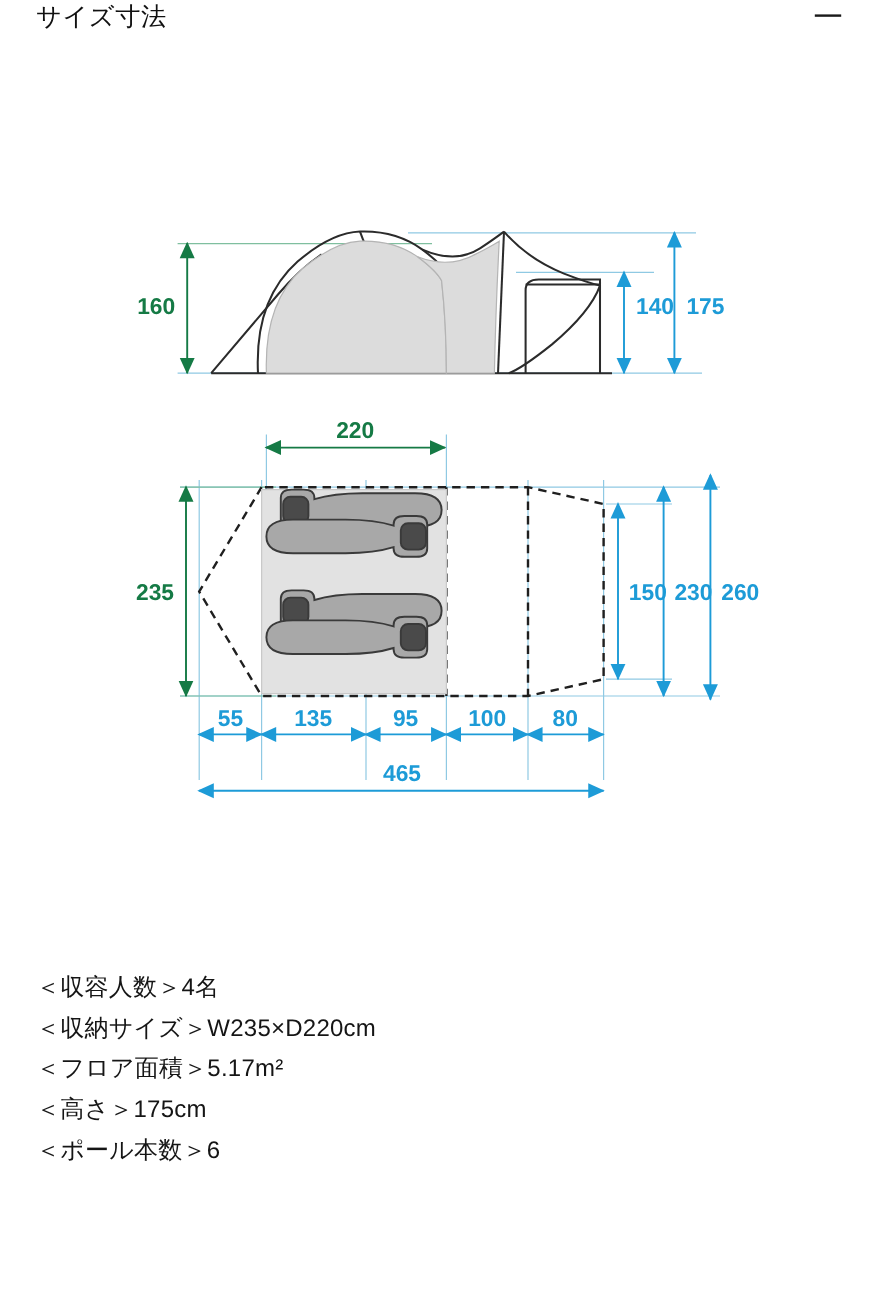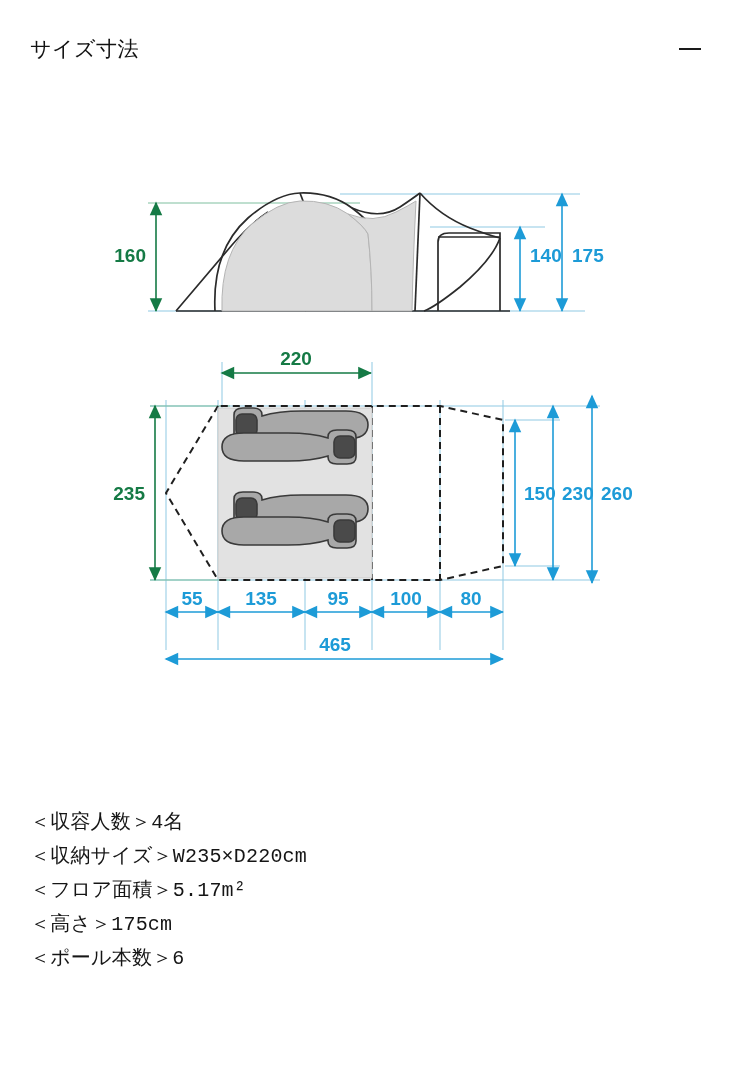--- a/index.html
+++ b/index.html
@@ -18,23 +18,21 @@
 
   
   #header {
     position: absolute;
     left: 0; top: 0;
     width: 731px;
     height: 68px;
     box-sizing: border-box;
     padding: 0 28px 0 30px;
     display: flex;
-    align-items: center;
     justify-content: space-between;
-    margin-top: 15px;
   }
   #header-title {
     font-size: 21px;
     letter-spacing: 0.5px;
     color: #111111;
     white-space: nowrap;
   }
   #collapse-icon {
     width: 26px;
     height: 26px;
@@ -62,21 +60,20 @@
   #figure svg {
     display: block;
   }
 
   
   #spec-list {
     position: absolute;
     left: 30px;
     top: 806px;
     width: 660px;
-    font-family: Liberation Mono, monospace;
   }
   .spec-line {
     font-size: 20px;
     line-height: 34px;
     color: #151515;
     white-space: nowrap;
     letter-spacing: 0.2px;
   }
 </style>
 </head>

